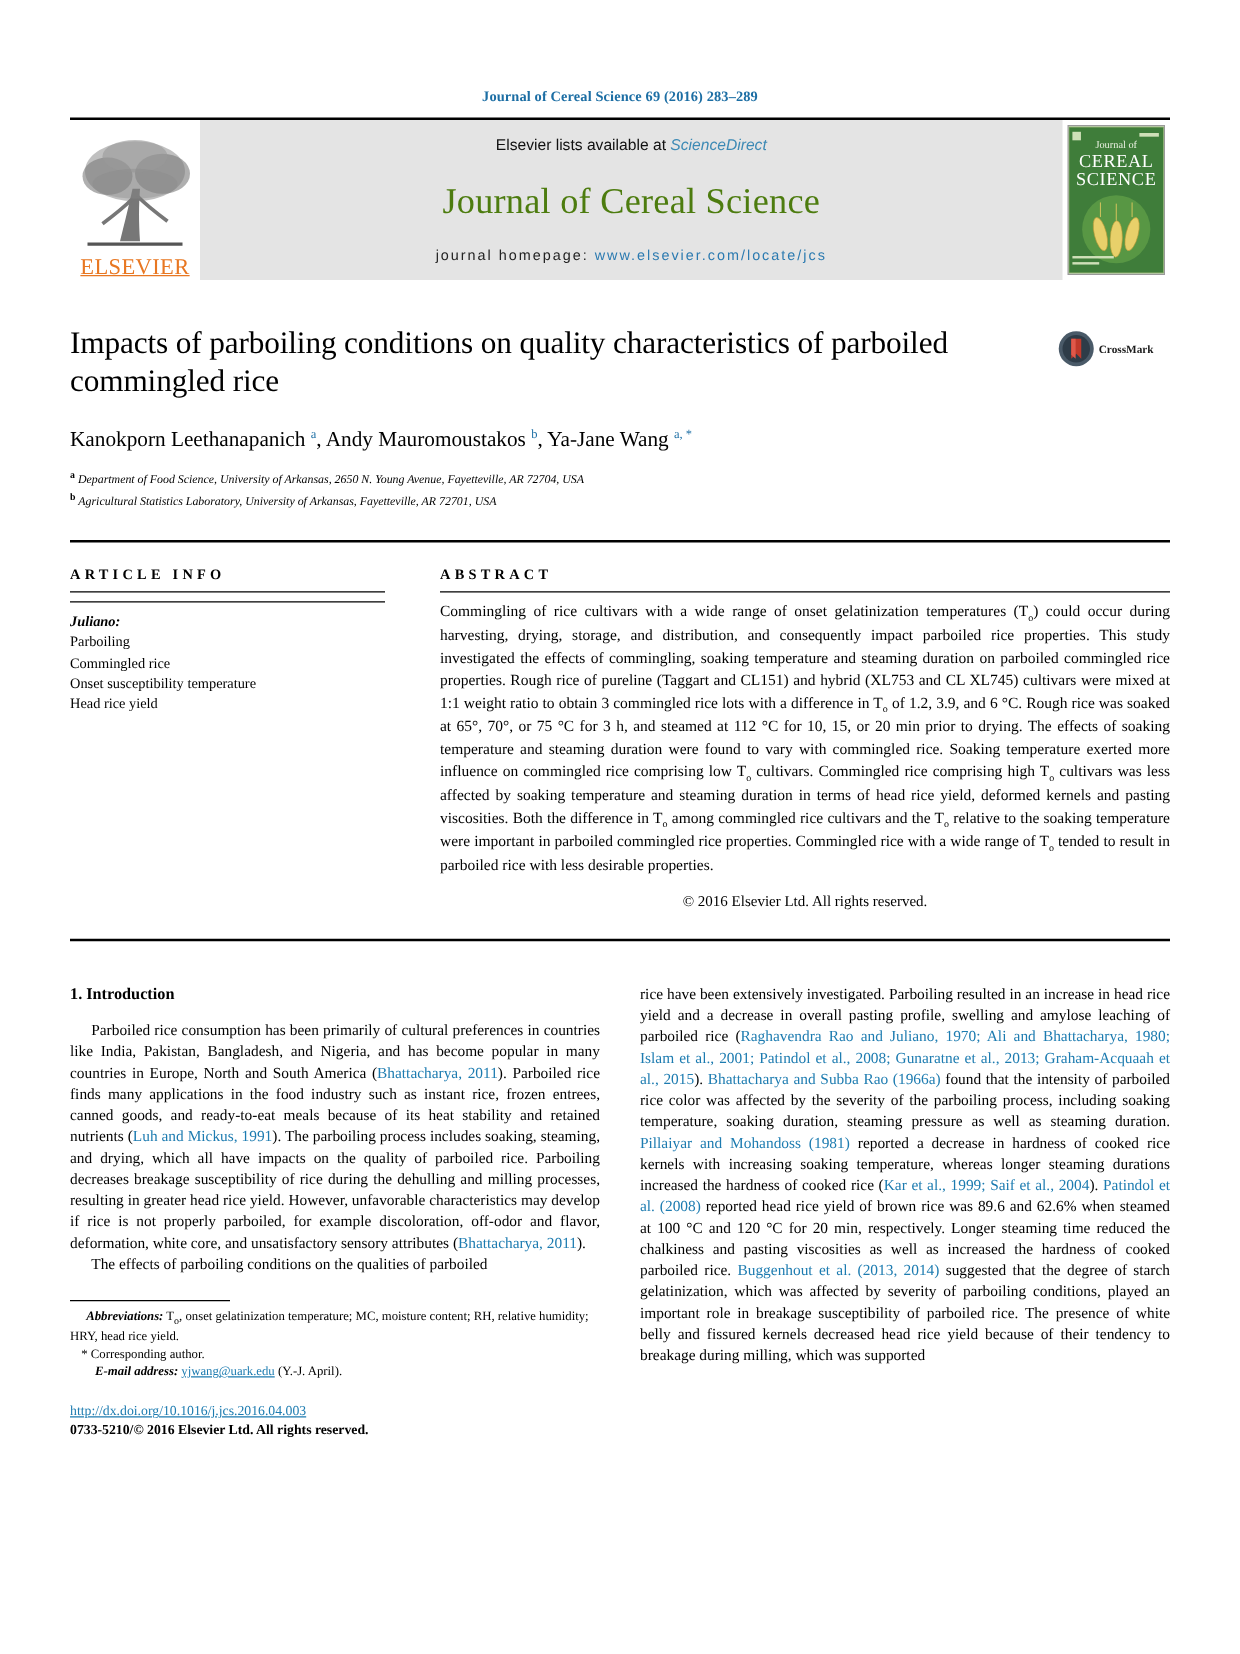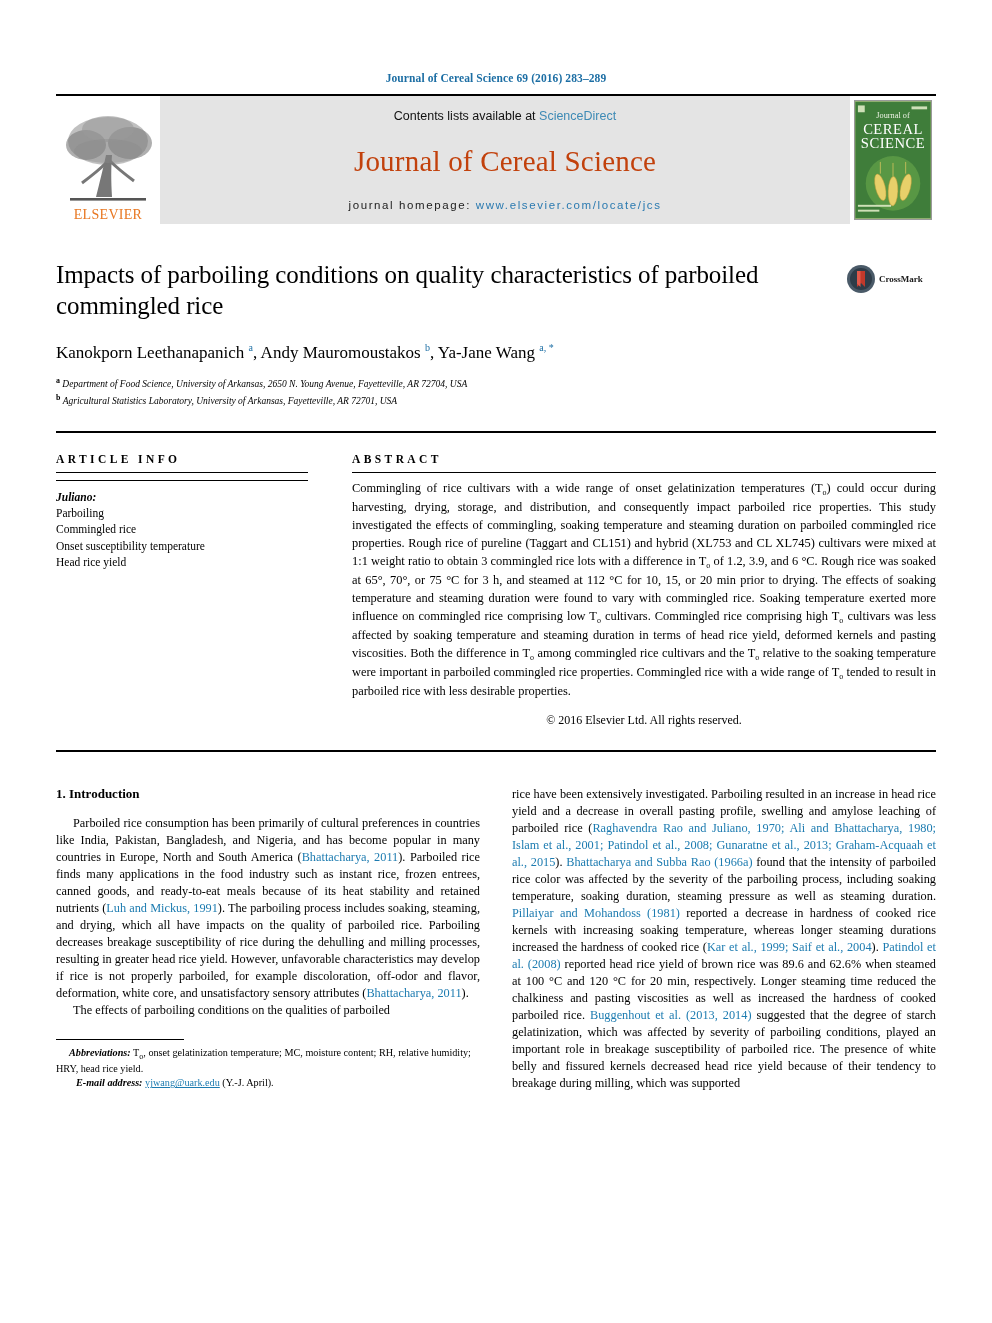--- a/index.html
+++ b/index.html
@@ -49,45 +49,46 @@
     flex-direction: column;
     align-items: center;
     justify-content: flex-end;
     padding-bottom: 2px;
     box-sizing: border-box;
   }
   .tree-wrap { width: 92px; height: 96px; }
   .elsevier-word {
     color: #e87722;
     font-family: "Liberation Serif", serif;
-    font-size: 14px;
+    font-size: 18px;
     letter-spacing: 0.3px;
     line-height: 1;
     margin-top: 1px;
+    text-decoration: underline;
   }
   .masthead-center {
     flex: 1 1 auto;
     background: #e4e4e4;
     display: flex;
     flex-direction: column;
     align-items: center;
     justify-content: space-between;
     padding: 13px 0 13px 0;
     box-sizing: border-box;
   }
   .contents-line {
     font-family: "Liberation Sans", sans-serif;
     font-size: 12.5px;
     color: #111;
   }
-  .contents-line a { color: #3d8ab5; text-decoration: none; }
+  .contents-line a { color: #3d8ab5; text-decoration: none; font-style: italic; }
   .journal-name {
     font-family: "Liberation Serif", serif;
     font-size: 29px;
-    color: #c2410c;
+    color: #4d7c0f;
     letter-spacing: 0.2px;
     text-align: right;
   }
   .homepage-line {
     font-family: "Liberation Sans", sans-serif;
     font-size: 11.5px;
     color: #222;
     letter-spacing: 1.6px;
   }
   .homepage-line .url { color: #2b7ab0; }
@@ -271,21 +272,21 @@
             <ellipse cx="46" cy="40" rx="34" ry="12" fill="#8a8a8a" opacity="0.4"></ellipse>
             <rect x="8" y="87" width="76" height="2.6" fill="#555"></rect>
           </g>
         </svg>
       </div>
       <div class="elsevier-word">ELSEVIER</div>
     </div>
 
     <div class="masthead-center">
       <div class="contents-line">
-        <span>Contents lists available at </span><a href="#">ScienceDirect</a>
+        <span>Elsevier lists available at </span><a href="#">ScienceDirect</a>
       </div>
       <div class="journal-name">Journal of Cereal Science</div>
       <div class="homepage-line">
         <span>journal homepage: </span><span class="url">www.elsevier.com/locate/jcs</span>
       </div>
     </div>
 
     <div class="cover-wrap">
       <svg class="cover" viewBox="0 0 78 120">
         <rect x="0" y="0" width="78" height="120" fill="#3f7d3a"></rect>
@@ -364,24 +365,31 @@
     <div class="body-col">
       <h2 class="section-heading">1. Introduction</h2>
       <p class="body-p">Parboiled rice consumption has been primarily of cultural preferences in countries like India, Pakistan, Bangladesh, and Nigeria, and has become popular in many countries in Europe, North and South America (<span class="cite">Bhattacharya, 2011</span>). Parboiled rice finds many applications in the food industry such as instant rice, frozen entrees, canned goods, and ready-to-eat meals because of its heat stability and retained nutrients (<span class="cite">Luh and Mickus, 1991</span>). The parboiling process includes soaking, steaming, and drying, which all have impacts on the quality of parboiled rice. Parboiling decreases breakage susceptibility of rice during the dehulling and milling processes, resulting in greater head rice yield. However, unfavorable characteristics may develop if rice is not properly parboiled, for example discoloration, off-odor and flavor, deformation, white core, and unsatisfactory sensory attributes (<span class="cite">Bhattacharya, 2011</span>).</p>
       <p class="body-p">The effects of parboiling conditions on the qualities of parboiled</p>
 
       <div class="footnotes">
         <div class="footnote-rule"></div>
         <div class="footnote-text fn-indent">
           <span class="it">Abbreviations:</span><span> T<sub class="small">o</sub>, onset gelatinization temperature; MC, moisture content; RH, relative humidity; HRY, head rice yield.</span>
         </div>
+        <div class="footnote-text fn-corr">
+          <span>*</span>&nbsp;<span>Corresponding author.</span>
+        </div>
         <div class="footnote-text fn-email">
           <span class="it">E-mail address:</span>
           <a class="link-blue" href="#">yjwang@uark.edu</a><span> (Y.-J. April).</span>
         </div>
+        <div class="doi-block">
+          <a class="doi-link" href="#">http://dx.doi.org/10.1016/j.jcs.2016.04.003</a>
+          <div class="issn-line">0733-5210/© 2016 Elsevier Ltd. All rights reserved.</div>
+        </div>
       </div>
     </div>
 
     <div class="body-col">
       <p class="body-p cont">rice have been extensively investigated. Parboiling resulted in an increase in head rice yield and a decrease in overall pasting profile, swelling and amylose leaching of parboiled rice (<span class="cite">Raghavendra Rao and Juliano, 1970; Ali and Bhattacharya, 1980; Islam et al., 2001; Patindol et al., 2008; Gunaratne et al., 2013; Graham-Acquaah et al., 2015</span>). <span class="cite">Bhattacharya and Subba Rao (1966a)</span> found that the intensity of parboiled rice color was affected by the severity of the parboiling process, including soaking temperature, soaking duration, steaming pressure as well as steaming duration. <span class="cite">Pillaiyar and Mohandoss (1981)</span> reported a decrease in hardness of cooked rice kernels with increasing soaking temperature, whereas longer steaming durations increased the hardness of cooked rice (<span class="cite">Kar et al., 1999; Saif et al., 2004</span>). <span class="cite">Patindol et al. (2008)</span> reported head rice yield of brown rice was 89.6 and 62.6% when steamed at 100 °C and 120 °C for 20 min, respectively. Longer steaming time reduced the chalkiness and pasting viscosities as well as increased the hardness of cooked parboiled rice. <span class="cite">Buggenhout et al. (2013, 2014)</span> suggested that the degree of starch gelatinization, which was affected by severity of parboiling conditions, played an important role in breakage susceptibility of parboiled rice. The presence of white belly and fissured kernels decreased head rice yield because of their tendency to breakage during milling, which was supported</p>
     </div>
   </div>
 
 </div>
 

